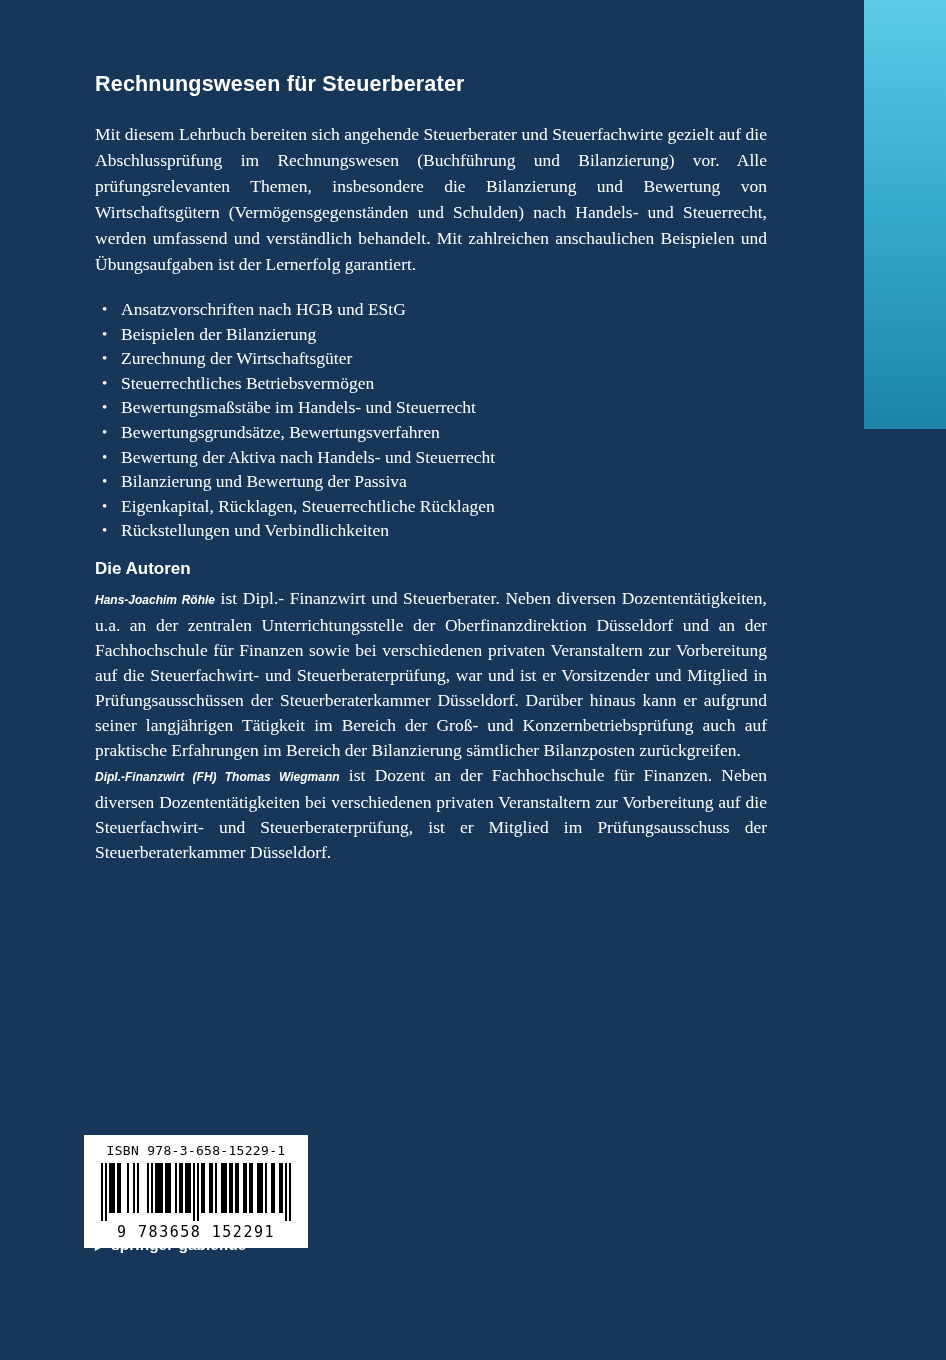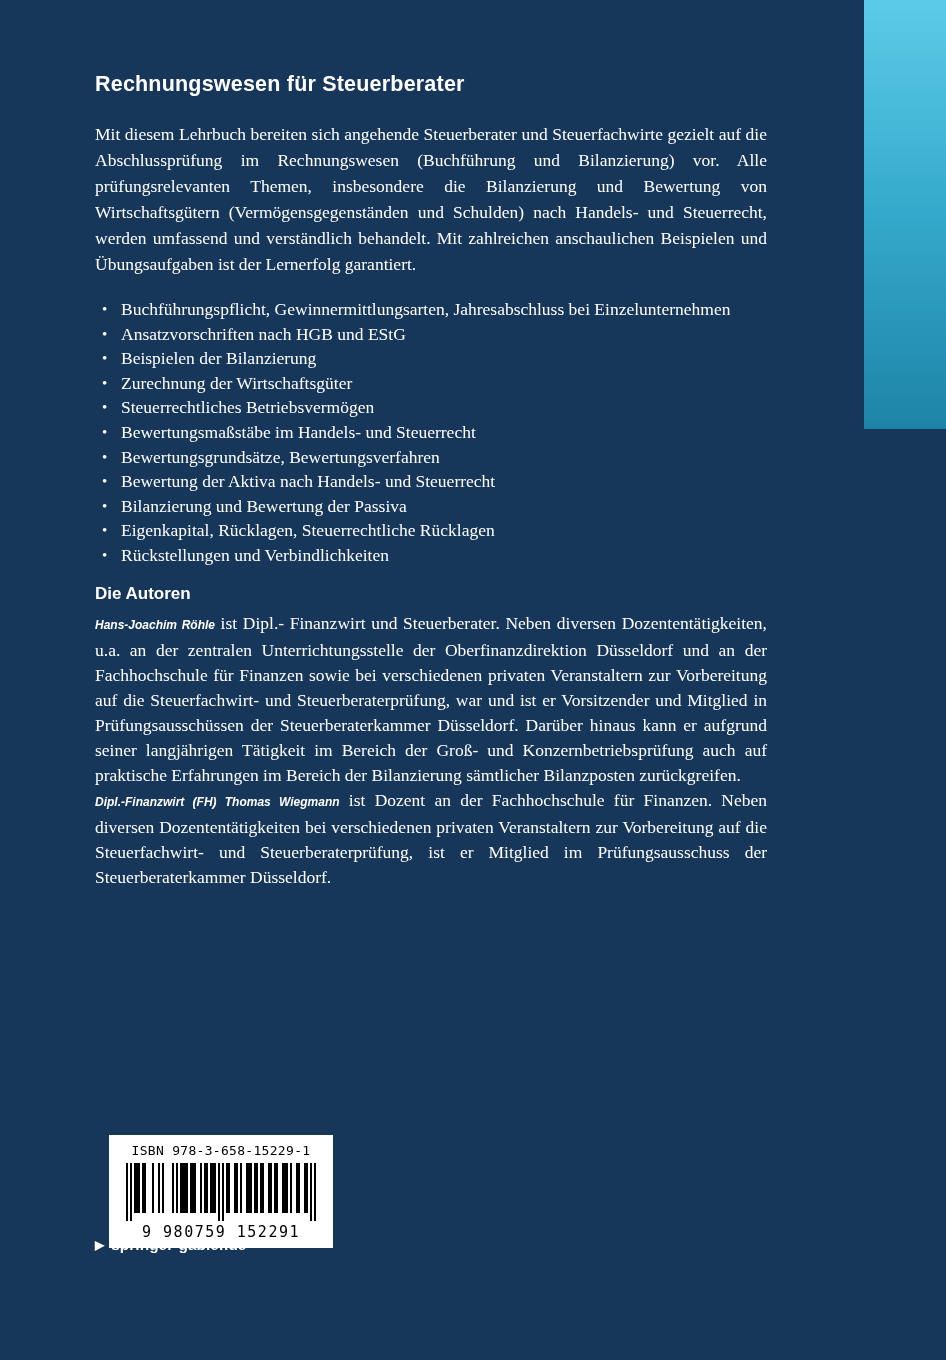--- a/index.html
+++ b/index.html
@@ -50,21 +50,21 @@
   .author{
     font-size:17.5px;line-height:25px;margin:0;
     text-align:justify;
     hyphens:auto;-webkit-hyphens:auto;
   }
   .author-name{
     font-family:"Liberation Sans",sans-serif;
     font-weight:700;font-size:12px;font-style:italic;
   }
   .isbn-box{
-    position:absolute;left:109px;top:1135px;
+    position:absolute;left:84px;top:1135px;
     width:224px;
     background:#ffffff;color:#000000;
     padding:8px 0 7px 0;
     text-align:center;
   }
   .isbn-label{
     font-family:"DejaVu Sans Mono",monospace;
     font-size:13px;letter-spacing:0.3px;
     margin-bottom:5px;
   }
@@ -91,21 +91,20 @@
 <div class="page">
 
   <div class="accent"></div>
 
   <div class="content">
     <h1 class="book-title">Rechnungswesen für Steuerberater</h1>
 
     <p class="intro">Mit diesem Lehrbuch bereiten sich angehende Steuerberater und Steuerfachwirte gezielt auf die Abschlussprüfung im Rechnungswesen (Buchführung und Bilanzierung) vor. Alle prüfungsrelevanten Themen, insbesondere die Bilanzierung und Bewertung von Wirtschaftsgütern (Vermögensgegenständen und Schulden) nach Handels- und Steuerrecht, werden umfassend und verständlich behandelt. Mit zahlreichen anschaulichen Beispielen und Übungsaufgaben ist der Lernerfolg garantiert.</p>
 
     <ul class="inhalt">
-      <li>Buchführungspflicht, Gewinnermittlungsarten, Jahresabschluss bei Einzelunternehmen</li>
       <li>Ansatzvorschriften nach HGB und EStG</li>
       <li>Beispielen der Bilanzierung</li>
       <li>Zurechnung der Wirtschaftsgüter</li>
       <li>Steuerrechtliches Betriebsvermögen</li>
       <li>Bewertungsmaßstäbe im Handels- und Steuerrecht</li>
       <li>Bewertungsgrundsätze, Bewertungsverfahren</li>
       <li>Bewertung der Aktiva nach Handels- und Steuerrecht</li>
       <li>Bilanzierung und Bewertung der Passiva</li>
       <li>Eigenkapital, Rücklagen, Steuerrechtliche Rücklagen</li>
       <li>Rückstellungen und Verbindlichkeiten</li>
@@ -143,20 +142,20 @@
         <rect x="134" y="0" width="4" height="50"></rect>
         <rect x="142" y="0" width="4" height="50"></rect>
         <rect x="148" y="0" width="4" height="50"></rect>
         <rect x="156" y="0" width="6" height="50"></rect>
         <rect x="164" y="0" width="2" height="50"></rect>
         <rect x="170" y="0" width="4" height="50"></rect>
         <rect x="178" y="0" width="4" height="50"></rect>
         <rect x="184" y="0" width="2" height="58"></rect>
         <rect x="188" y="0" width="2" height="58"></rect>
       </svg>
-    <div class="ean-digits">9 980759 152291</div>
+    <div class="ean-digits">9 783658 152291</div>
   </div>
 
   <div class="site">
     <span class="arrow">▶</span><span>springer-gabler.de</span>
   </div>
 
 </div>
 
 </body></html>

